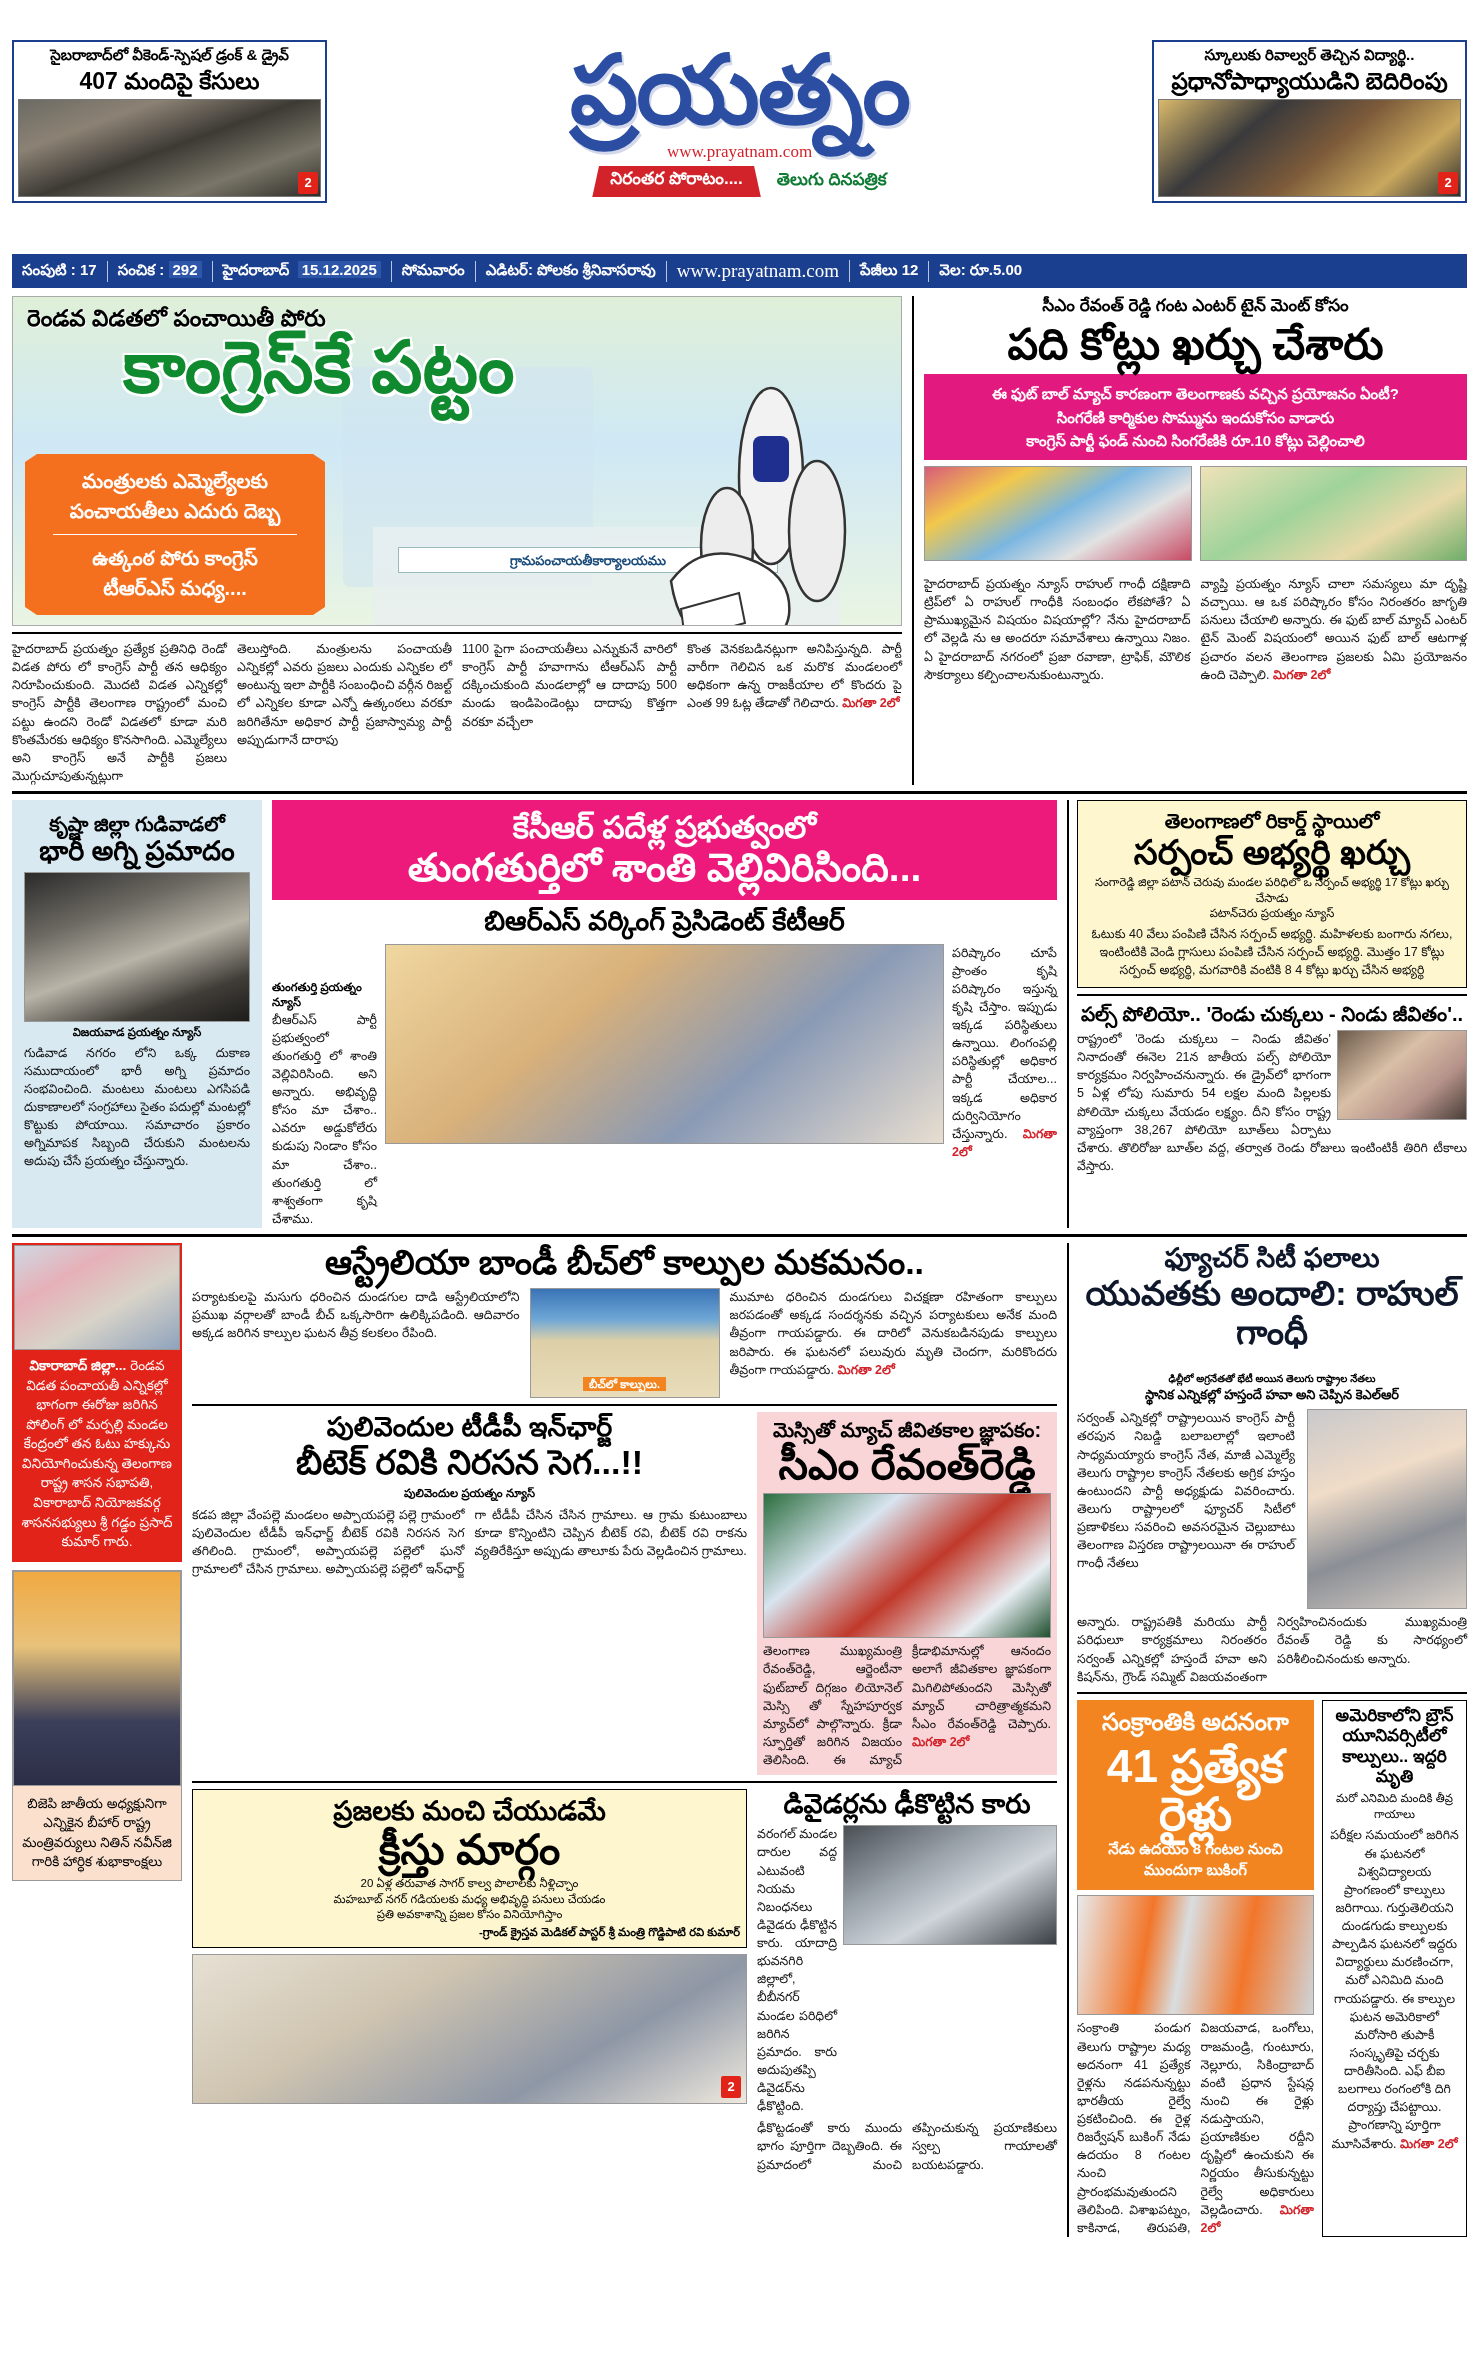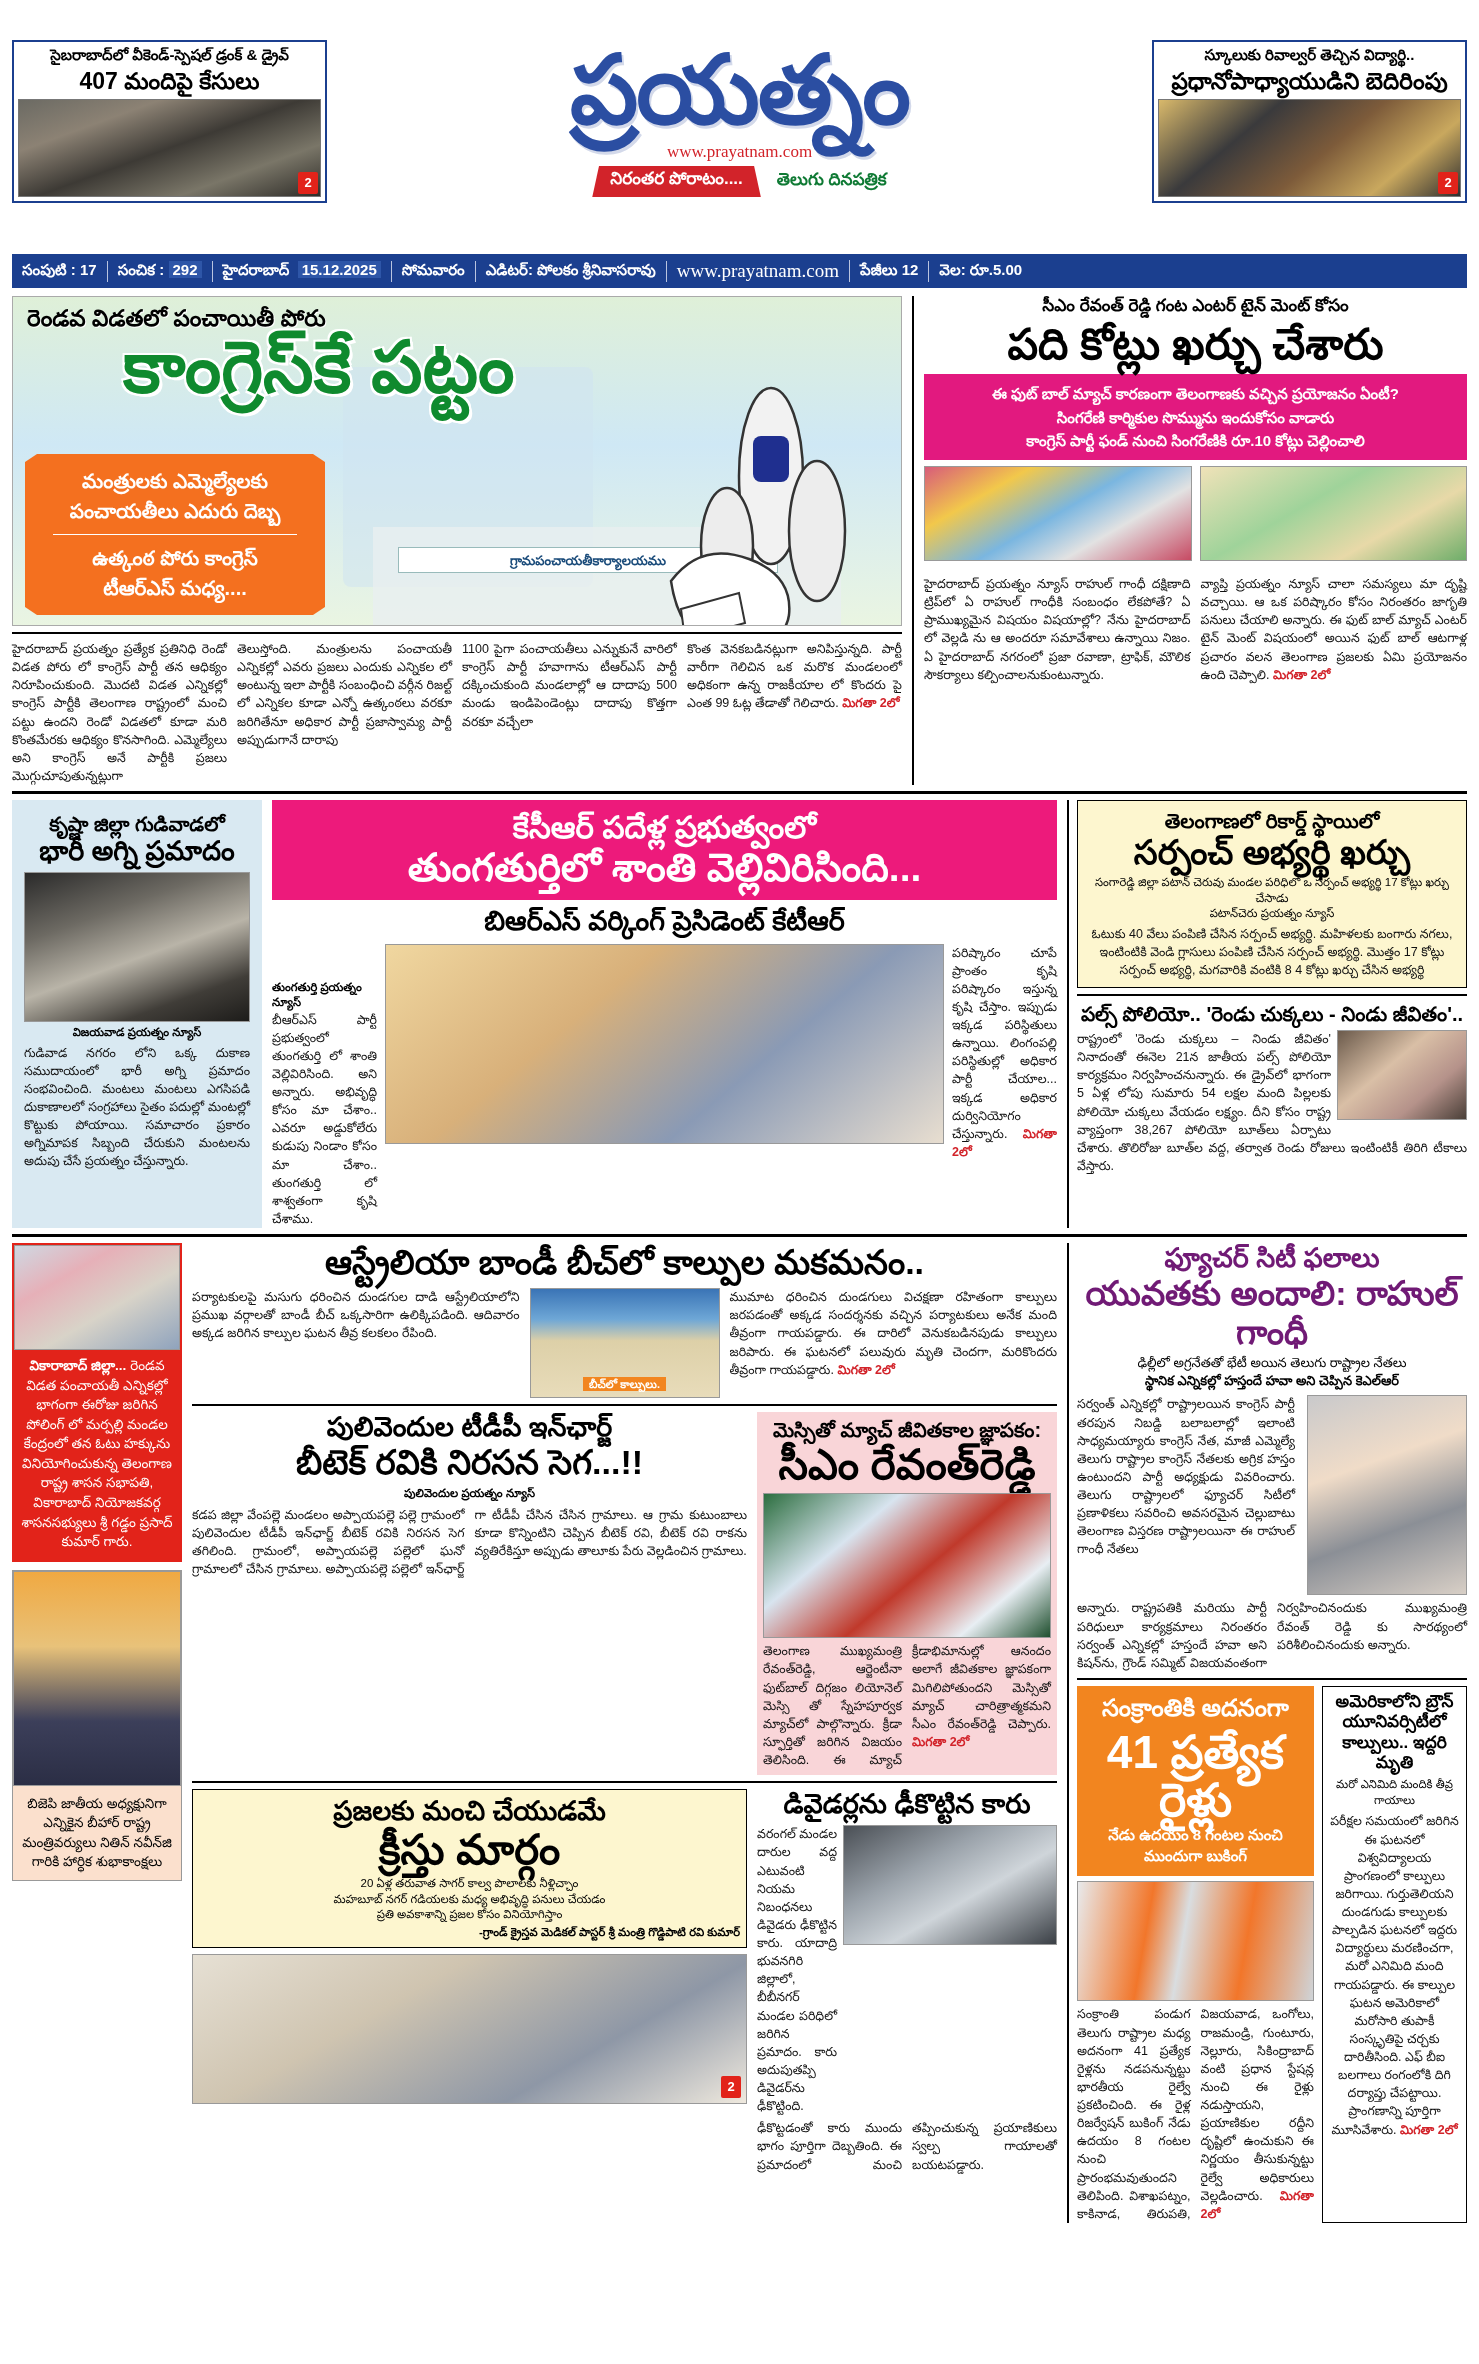--- a/index.html
+++ b/index.html
@@ -106,21 +106,21 @@
   .pinkbg { background:#f9d5d8; padding:6px; }
   .orange-band { background:#f2851f; color:#fff; text-align:center; padding:8px 6px;}
   .orange-band .l1 { font-size:24px; font-weight:bold;}
   .orange-band .l2 { font-size:46px; font-weight:bold; line-height:1.05;}
   .orange-band .l3 { font-size:15px; font-weight:bold; margin-top:2px;}
 
   .redbox { background:#e2231a; color:#fff; font-size:13.5px; line-height:1.45; padding:6px 6px 8px; text-align:center;}
   .bluebox { background:#1b5fa8; color:#fff; font-size:13.5px; line-height:1.45; padding:6px; text-align:center;}
   .peachbox { background:#fbe0cd; color:#000; font-size:13.5px; line-height:1.45; padding:8px 6px; text-align:center;}
   .boxed { border:1px solid #000; }
-  .redtitle { color:#701a75; }
+  .redtitle { color:#0f172a; }
   .pgbadge-inline {
      background:#e2231a; color:#fff; font-size:13px; font-weight:bold;
      width:20px; height:22px; line-height:22px; text-align:center; display:inline-block; border-radius:2px;}
 </style>
 </head>
 <body>
 
 <div class="page">
 
   <div class="masthead">
@@ -376,21 +376,21 @@
           <div class="body-text cols2" style="margin-top:4px;">ఢీకొట్టడంతో కారు ముందు భాగం పూర్తిగా దెబ్బతింది. ఈ ప్రమాదంలో మంచి తప్పించుకున్న ప్రయాణికులు స్వల్ప గాయాలతో బయటపడ్డారు.</div>
         </div>
       </div>
     </div>
 
     <div style="width:400px; border-left:2px solid #000; padding-left:8px;">
 
       <div>
         <div class="hl-md redtitle">ఫ్యూచర్ సిటీ ఫలాలు</div>
         <div class="hl-lg redtitle">యువతకు అందాలి: రాహుల్ గాంధీ</div>
-        <div class="cap" style="font-weight:normal;margin-top:2px;font-size:13px;">ఢిల్లీలో అగ్రనేతతో భేటీ అయిన తెలుగు రాష్ట్రాల నేతలు</div>
+        <div class="cap" style="font-weight:bold;margin-top:20px;font-size:10px;">ఢిల్లీలో అగ్రనేతతో భేటీ అయిన తెలుగు రాష్ట్రాల నేతలు</div>
         <div class="cap" style="font-weight:bold;font-size:13px;">స్థానిక ఎన్నికల్లో హస్తందే హవా అని చెప్పిన కెఎల్ఆర్</div>
         <div style="display:flex; gap:12px; margin-top:6px;">
           <div style="flex:1;" class="body-text">సర్వంత్ ఎన్నికల్లో రాష్ట్రాలయిన కాంగ్రెస్ పార్టీ తరపున నిబడ్డి బలాబలాల్లో ఇలాంటి సాధ్యమయ్యారు కాంగ్రెస్ నేత, మాజీ ఎమ్మెల్యే తెలుగు రాష్ట్రాల కాంగ్రెస్ నేతలకు అగ్రిక హస్తం ఉంటుందని పార్టీ అధ్యక్షుడు వివరించారు. తెలుగు రాష్ట్రాలలో ఫ్యూచర్ సిటీలో ప్రణాళికలు సవరించి అవసరమైన చెల్లుబాటు తెలంగాణ విస్తరణ రాష్ట్రాలయినా ఈ రాహుల్ గాంధీ నేతలు</div>
           <div class="ph ph-rahul" style="width:160px; height:200px;"></div>
         </div>
         <div class="body-text cols2" style="margin-top:4px;">అన్నారు. రాష్ట్రపతికి మరియు పార్టీ పరిధులూ కార్యక్రమాలు నిరంతరం సర్వంత్ ఎన్నికల్లో హస్తందే హవా అని కిషన్‌ను, గ్రౌండ్ సమ్మిట్ విజయవంతంగా నిర్వహించినందుకు ముఖ్యమంత్రి రేవంత్ రెడ్డి కు సారథ్యంలో పరిశీలించినందుకు అన్నారు.</div>
       </div>
 
       <div class="rule"></div>
 

